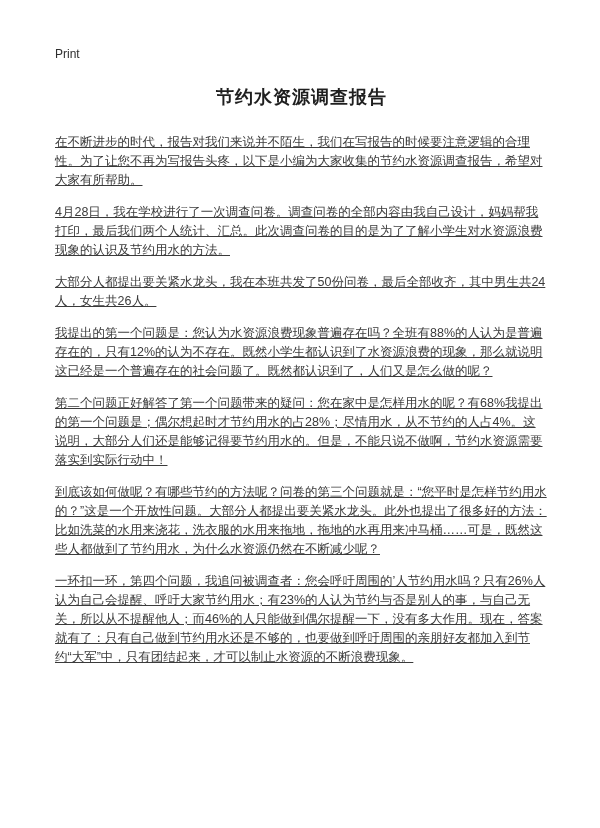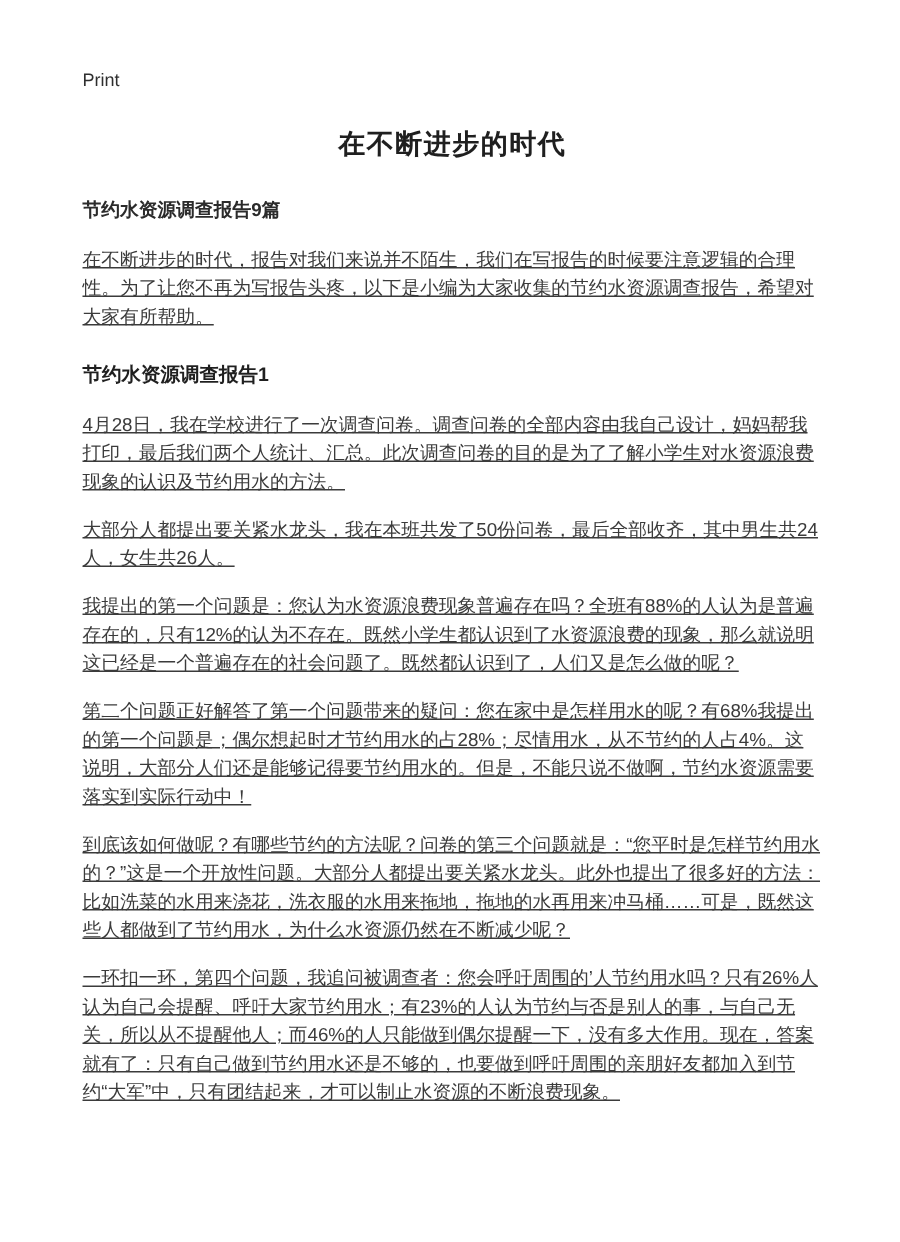--- a/index.html
+++ b/index.html
@@ -52,27 +52,25 @@
     margin: 20px 0 15px 0;
   }
 </style>
 </head>
 <body>
 
 <div class="page">
 
   <span class="print-link">Print</span>
 
-  <h1 class="doc-title">在不断进步的时代</h1>
+  <h1 class="doc-title">节约水资源调查报告</h1>
 
-  <div class="doc-subtitle">节约水资源调查报告9篇</div>
 
   <p class="paragraph">在不断进步的时代，报告对我们来说并不陌生，我们在写报告的时候要注意逻辑的合理性。为了让您不再为写报告头疼，以下是小编为大家收集的节约水资源调查报告，希望对大家有所帮助。</p>
 
-  <h2 class="section-heading">节约水资源调查报告1</h2>
 
   <p class="paragraph">4月28日，我在学校进行了一次调查问卷。调查问卷的全部内容由我自己设计，妈妈帮我打印，最后我们两个人统计、汇总。此次调查问卷的目的是为了了解小学生对水资源浪费现象的认识及节约用水的方法。</p>
 
   <p class="paragraph">大部分人都提出要关紧水龙头，我在本班共发了50份问卷，最后全部收齐，其中男生共24人，女生共26人。</p>
 
   <p class="paragraph">我提出的第一个问题是：您认为水资源浪费现象普遍存在吗？全班有88%的人认为是普遍存在的，只有12%的认为不存在。既然小学生都认识到了水资源浪费的现象，那么就说明这已经是一个普遍存在的社会问题了。既然都认识到了，人们又是怎么做的呢？</p>
 
   <p class="paragraph">第二个问题正好解答了第一个问题带来的疑问：您在家中是怎样用水的呢？有68%我提出的第一个问题是；偶尔想起时才节约用水的占28%；尽情用水，从不节约的人占4%。这说明，大部分人们还是能够记得要节约用水的。但是，不能只说不做啊，节约水资源需要落实到实际行动中！</p>
 
   <p class="paragraph">到底该如何做呢？有哪些节约的方法呢？问卷的第三个问题就是：“您平时是怎样节约用水的？”这是一个开放性问题。大部分人都提出要关紧水龙头。此外也提出了很多好的方法：比如洗菜的水用来浇花，洗衣服的水用来拖地，拖地的水再用来冲马桶……可是，既然这些人都做到了节约用水，为什么水资源仍然在不断减少呢？</p>

